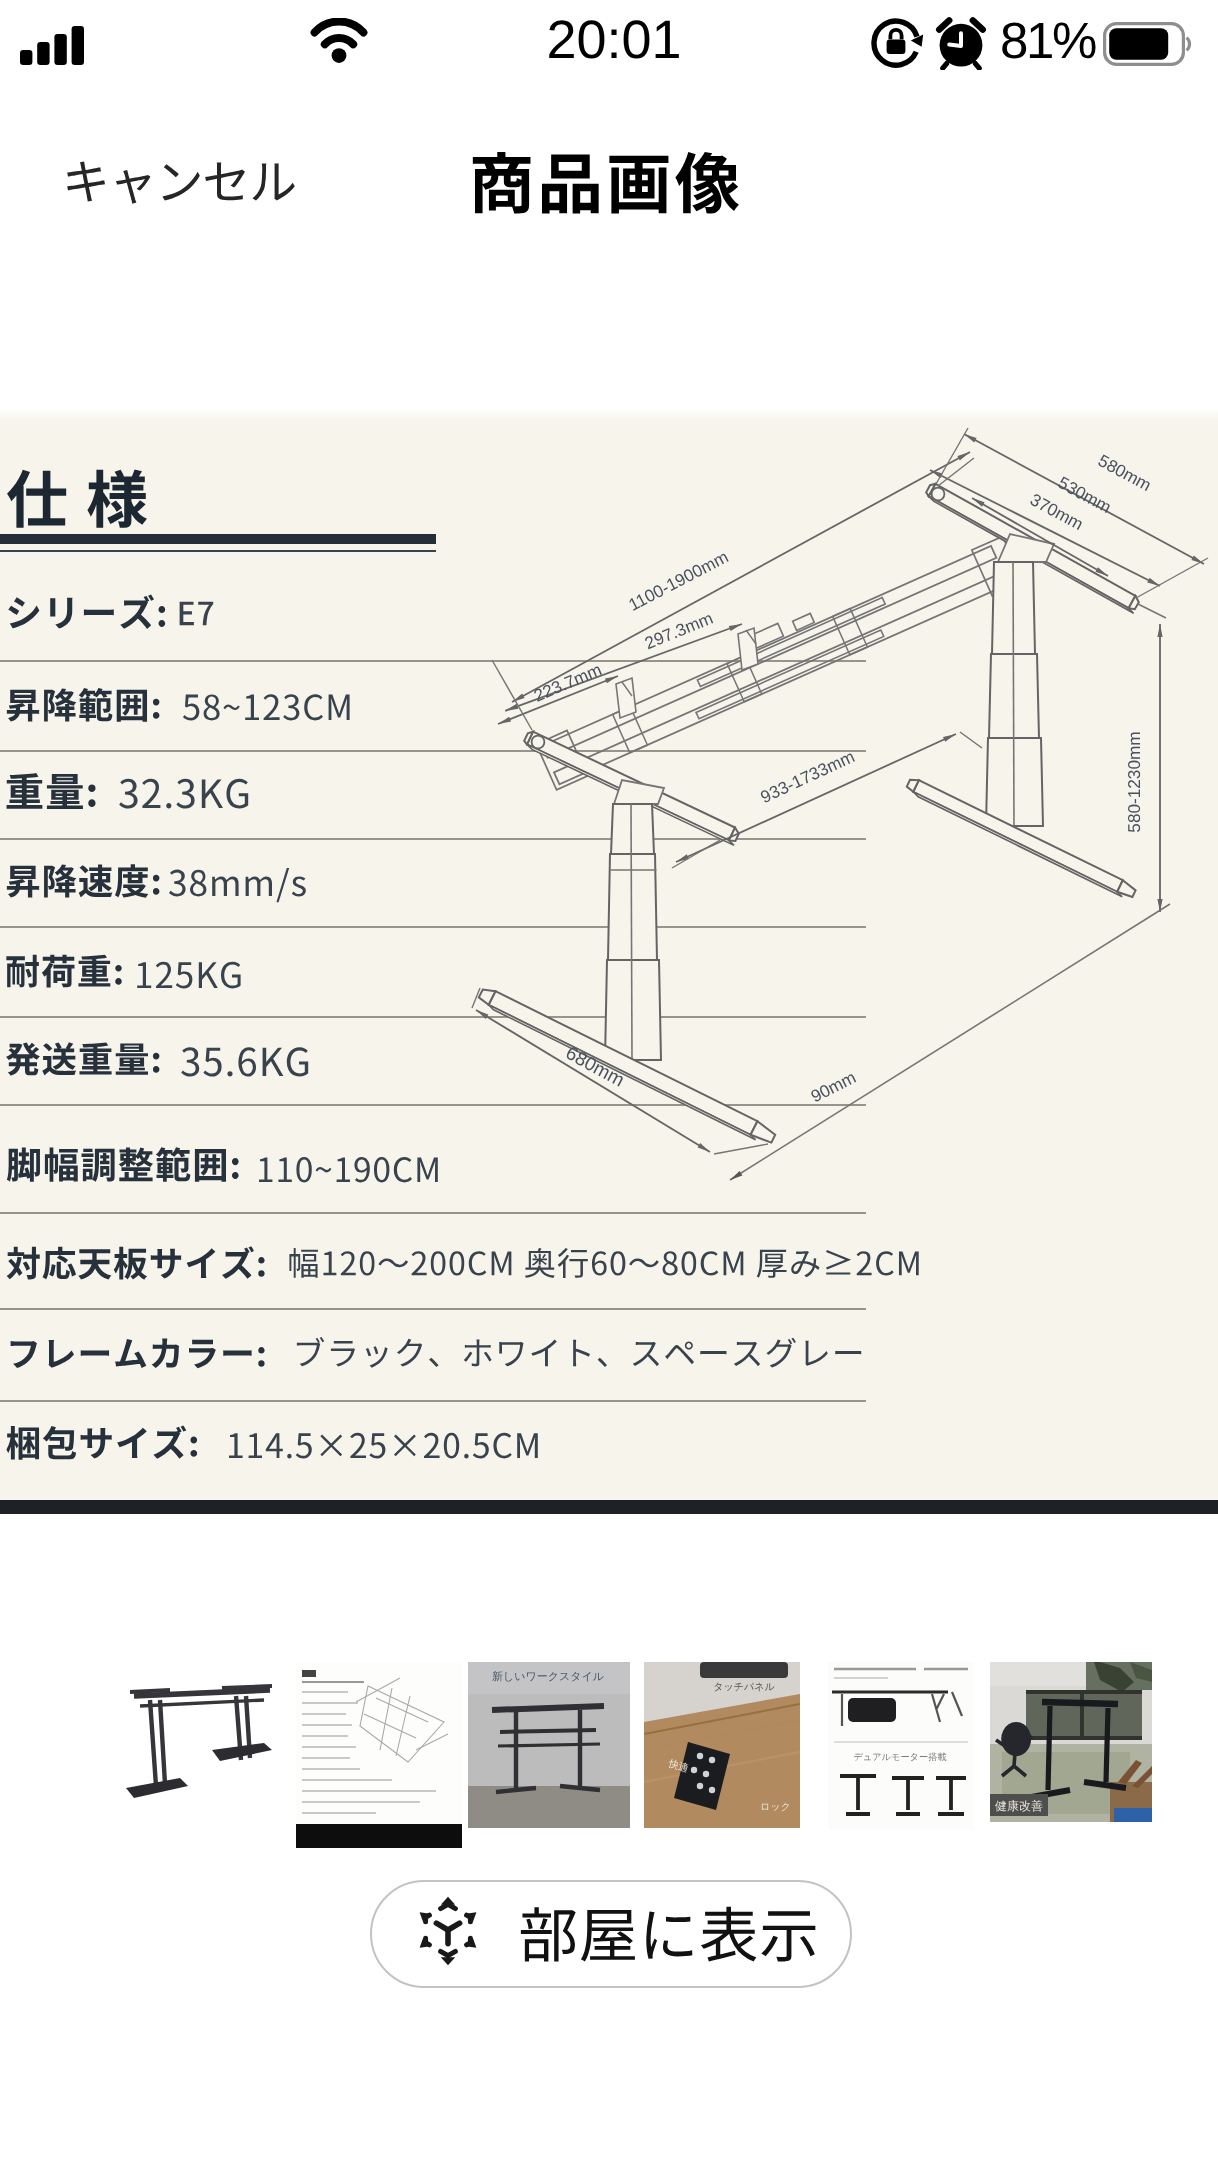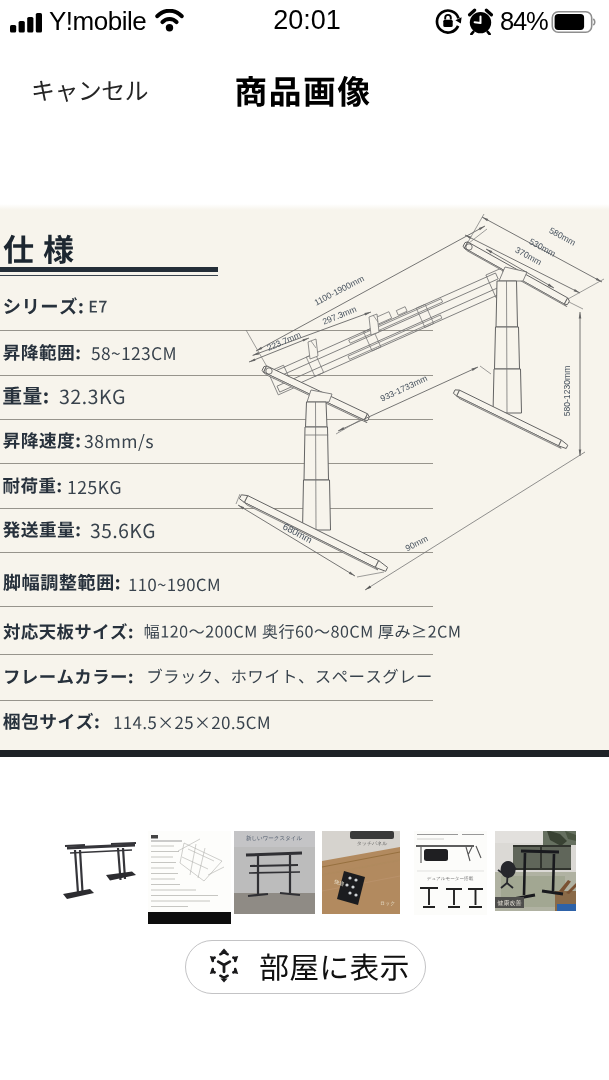--- a/index.html
+++ b/index.html
@@ -10,21 +10,20 @@
 
 <div class="abs" style="left:0;top:0;width:609px;height:44px;background:#fff;"></div>
 
 <svg class="abs" style="left:10px;top:13px" width="36" height="20" viewBox="0 0 36 20">
 <rect x="0" y="12" width="6.2" height="7.5" rx="1.6" fill="#000"></rect>
 <rect x="8.6" y="8" width="6.2" height="11.5" rx="1.6" fill="#000"></rect>
 <rect x="17.2" y="4" width="6.2" height="15.5" rx="1.6" fill="#000"></rect>
 <rect x="25.8" y="0" width="6.2" height="19.5" rx="1.6" fill="#000"></rect>
 </svg>
 
-<div class="abs" style="left:49px;top:6px;font-size:26px;color:#000;letter-spacing:-0.5px;">Y!mobile</div>
 
 <svg class="abs" style="left:149px;top:9px" width="41" height="23" viewBox="0 0 41 23">
 <circle cx="20.5" cy="18.8" r="3.7" fill="#000"></circle>
 <path d="M13.4 13.1 A9.6 9.6 0 0 1 27.6 13.1" fill="none" stroke="#000" stroke-width="4" stroke-linecap="round"></path>
 <path d="M8.3 7.2 A16.4 16.4 0 0 1 32.7 7.2" fill="none" stroke="#000" stroke-width="4" stroke-linecap="round"></path>
 </svg>
 
 <div class="abs" style="left:259px;top:5px;width:96px;text-align:center;font-size:27px;font-weight:normal;color:#000;">20:01</div>
 
 <svg class="abs" style="left:434px;top:8px" width="28" height="27" viewBox="0 0 28 27">
@@ -34,21 +33,21 @@
 <path d="M11.2 11.6 v-1.9 a2.8 2.8 0 0 1 5.6 0 v1.9" fill="none" stroke="#000" stroke-width="1.9"></path>
 </svg>
 
 <svg class="abs" style="left:467px;top:8px" width="27" height="27" viewBox="0 0 27 27">
 <circle cx="13.5" cy="14.6" r="10.7" fill="#000"></circle>
 <path d="M13.5 15 V8.6 M13.5 15 L7.6 14.2" stroke="#fff" stroke-width="2" fill="none" stroke-linecap="round"></path>
 <path d="M2.6 6.8 L7.6 2.2 M24.4 6.8 L19.4 2.2" stroke="#000" stroke-width="3.2" stroke-linecap="round"></path>
 <path d="M6.3 23.8 l-1.9 2.3 M20.7 23.8 l1.9 2.3" stroke="#000" stroke-width="2.6" stroke-linecap="round"></path>
 </svg>
 
-<div class="abs" style="left:500px;top:7px;font-size:25.5px;letter-spacing:-1.2px;color:#000;">84%</div>
+<div class="abs" style="left:500px;top:7px;font-size:25.5px;letter-spacing:-1.2px;color:#000;">81%</div>
 
 <svg class="abs" style="left:551px;top:11px" width="45" height="22" viewBox="0 0 44 22">
 <rect x="0.8" y="0.8" width="39.4" height="20.4" rx="6" fill="none" stroke="#8e8e8e" stroke-width="1.6"></rect>
 <rect x="3.1" y="3.1" width="29.5" height="15.8" rx="3.6" fill="#000"></rect>
 <path d="M41.8 7.8 a4.2 4.2 0 0 1 0 6.4" fill="none" stroke="#8e8e8e" stroke-width="1.6"></path>
 </svg>
 
 <svg style="position:absolute;left:31px;top:75.0px;overflow:visible" width="119" height="31" viewBox="0 -24.50 119 30.62">
       <path d="M9.4 -17Q9.3 -17.4 9.2 -17.8Q9.1 -18.2 9 -18.6L11.1 -19Q11.1 -18.6 11.2 -18.2Q11.3 -17.7 11.3 -17.3Q11.4 -17.1 11.5 -16.2Q11.7 -15.3 12 -14Q12.2 -12.7 12.5 -11.1Q12.8 -9.6 13.1 -8.1Q13.4 -6.5 13.7 -5.1Q14 -3.8 14.2 -2.8Q14.4 -1.8 14.5 -1.5Q14.6 -1 14.7 -0.4Q14.9 0.2 15 0.7L12.9 1.1Q12.8 0.5 12.7 -0.1Q12.6 -0.6 12.5 -1.2Q12.4 -1.5 12.3 -2.4Q12.1 -3.4 11.8 -4.7Q11.6 -6.1 11.3 -7.6Q10.9 -9.2 10.6 -10.7Q10.4 -12.2 10.1 -13.6Q9.8 -14.9 9.6 -15.8Q9.5 -16.7 9.4 -17ZM2.6 -13.5Q3.1 -13.5 3.6 -13.6Q4.1 -13.6 4.6 -13.7Q5.2 -13.7 6.2 -13.9Q7.1 -14 8.4 -14.2Q9.6 -14.4 11 -14.6Q12.3 -14.8 13.5 -15Q14.8 -15.2 15.8 -15.4Q16.8 -15.6 17.4 -15.7Q17.9 -15.8 18.3 -15.9Q18.8 -16 19.1 -16.1L19.5 -14Q19.2 -14 18.7 -13.9Q18.2 -13.9 17.7 -13.8Q17.1 -13.7 16.1 -13.5Q15.1 -13.4 13.8 -13.2Q12.6 -13 11.2 -12.8Q9.9 -12.6 8.7 -12.4Q7.4 -12.2 6.5 -12Q5.5 -11.8 5 -11.8Q4.5 -11.7 4 -11.6Q3.6 -11.5 3 -11.4ZM2.6 -6.6Q3 -6.6 3.6 -6.7Q4.2 -6.7 4.7 -6.8Q5.3 -6.9 6.4 -7Q7.5 -7.2 8.9 -7.4Q10.3 -7.7 11.7 -7.9Q13.2 -8.1 14.6 -8.4Q16 -8.6 17.2 -8.8Q18.3 -9 19 -9.1Q19.7 -9.3 20.2 -9.4Q20.8 -9.5 21.1 -9.6L21.5 -7.6Q21.2 -7.6 20.6 -7.5Q20.1 -7.4 19.4 -7.3Q18.6 -7.1 17.4 -7Q16.2 -6.8 14.8 -6.5Q13.4 -6.3 12 -6.1Q10.5 -5.8 9.2 -5.6Q7.9 -5.4 6.8 -5.2Q5.7 -5 5.1 -4.9Q4.4 -4.8 3.9 -4.7Q3.4 -4.6 3 -4.5Z M32.6 -14.7Q32.7 -14.4 32.8 -14Q32.9 -13.6 33 -13.1Q33.1 -12.6 33.4 -11.6Q33.7 -10.6 34.1 -9.2Q34.4 -7.9 34.8 -6.4Q35.2 -5 35.6 -3.7Q36 -2.4 36.2 -1.4Q36.5 -0.4 36.6 -0Q36.7 0.2 36.8 0.5Q36.9 0.8 37 1.1Q37.1 1.4 37.2 1.6L35.1 2.2Q35.1 1.8 35 1.3Q34.9 0.9 34.8 0.4Q34.6 -0 34.4 -1Q34.1 -2 33.7 -3.4Q33.4 -4.7 33 -6.1Q32.6 -7.6 32.2 -8.9Q31.8 -10.3 31.6 -11.3Q31.3 -12.3 31.2 -12.7Q31 -13.2 30.9 -13.5Q30.7 -13.9 30.6 -14.2ZM44.2 -11.4Q43.8 -10.6 43.2 -9.7Q42.6 -8.7 41.8 -7.7Q41.1 -6.7 40.4 -5.9Q39.6 -5 39 -4.4L37.3 -5.2Q38.1 -5.9 38.9 -6.8Q39.7 -7.6 40.4 -8.5Q41.1 -9.5 41.5 -10.2Q41.2 -10.1 40.5 -10Q39.7 -9.8 38.5 -9.6Q37.4 -9.4 36.1 -9.1Q34.7 -8.8 33.4 -8.6Q32 -8.3 30.8 -8Q29.6 -7.8 28.7 -7.6Q27.9 -7.4 27.5 -7.4L27 -9.2Q27.5 -9.2 28 -9.3Q28.5 -9.4 29 -9.5Q29.3 -9.5 30 -9.6Q30.8 -9.8 31.9 -10Q32.9 -10.2 34.2 -10.4Q35.4 -10.6 36.7 -10.9Q38 -11.1 39.1 -11.3Q40.2 -11.6 41 -11.7Q41.7 -11.9 42 -11.9Q42.3 -12 42.5 -12.1Q42.8 -12.2 42.9 -12.2Z M52.2 -17.6Q52.9 -17.1 53.7 -16.5Q54.6 -15.9 55.4 -15.2Q56.3 -14.5 57.1 -13.8Q57.9 -13.1 58.4 -12.6L56.9 -11.1Q56.4 -11.6 55.7 -12.2Q54.9 -12.9 54.1 -13.6Q53.2 -14.4 52.4 -15Q51.6 -15.7 50.9 -16.1ZM50.2 -1.5Q52.3 -1.8 54 -2.4Q55.8 -2.9 57.2 -3.6Q58.6 -4.3 59.8 -5Q61.6 -6.2 63.2 -7.7Q64.7 -9.2 65.9 -10.8Q67.1 -12.4 67.8 -13.8L68.9 -11.8Q68.1 -10.3 66.9 -8.8Q65.7 -7.2 64.2 -5.8Q62.7 -4.4 60.9 -3.3Q59.7 -2.5 58.3 -1.8Q56.8 -1.1 55.1 -0.5Q53.5 0.1 51.4 0.5Z M77.5 -3.1Q77.5 -3.6 77.5 -4.6Q77.5 -5.7 77.5 -6.9Q77.5 -8.2 77.5 -9.6Q77.5 -10.9 77.5 -12.3Q77.5 -13.6 77.5 -14.6Q77.5 -15.7 77.5 -16.3Q77.5 -16.7 77.5 -17.1Q77.5 -17.4 77.5 -17.8Q77.4 -18.2 77.4 -18.5H79.6Q79.6 -18 79.5 -17.4Q79.5 -16.9 79.5 -16.3Q79.5 -15.7 79.5 -14.7Q79.5 -13.7 79.5 -12.4Q79.5 -11.2 79.5 -9.9Q79.5 -8.6 79.5 -7.4Q79.5 -6.2 79.5 -5.2Q79.5 -4.2 79.5 -3.6Q79.5 -2.8 79.8 -2.3Q80 -1.8 80.8 -1.6Q81.5 -1.4 83 -1.4Q84.4 -1.4 85.6 -1.5Q86.9 -1.6 88.1 -1.7Q89.2 -1.9 90.4 -2.1L90.4 -0.1Q89.3 0.1 88.1 0.2Q86.9 0.3 85.6 0.4Q84.3 0.4 82.8 0.4Q81.2 0.4 80.1 0.2Q79.1 0 78.5 -0.4Q77.9 -0.9 77.7 -1.5Q77.5 -2.2 77.5 -3.1ZM91.5 -13.8Q91.3 -13.6 91.2 -13.3Q91 -13.1 90.9 -12.8Q90.5 -12.1 89.9 -11.2Q89.4 -10.3 88.7 -9.3Q88.1 -8.4 87.4 -7.5Q86.7 -6.6 86 -5.9L84.3 -6.9Q85.2 -7.7 86 -8.7Q86.9 -9.8 87.5 -10.8Q88.2 -11.9 88.6 -12.6Q88.4 -12.5 87.6 -12.4Q86.7 -12.2 85.5 -11.9Q84.2 -11.7 82.6 -11.4Q81.1 -11.1 79.5 -10.7Q77.9 -10.4 76.4 -10.1Q74.9 -9.8 73.8 -9.6Q72.6 -9.3 72 -9.2L71.6 -11.2Q72.3 -11.3 73.4 -11.5Q74.6 -11.7 76 -11.9Q77.5 -12.2 79.1 -12.5Q80.7 -12.8 82.2 -13.1Q83.8 -13.4 85.1 -13.7Q86.5 -14 87.4 -14.2Q88.4 -14.4 88.8 -14.5Q89.2 -14.6 89.5 -14.7Q89.8 -14.8 90 -14.9Z M106.2 -0.5Q106.2 -0.8 106.3 -1.1Q106.3 -1.5 106.3 -1.9Q106.3 -2.1 106.3 -2.9Q106.3 -3.7 106.3 -4.9Q106.3 -6.1 106.3 -7.5Q106.3 -8.9 106.3 -10.3Q106.3 -11.7 106.3 -12.9Q106.3 -14.1 106.3 -15Q106.3 -15.9 106.3 -16.2Q106.3 -16.9 106.3 -17.4Q106.2 -17.9 106.2 -18H108.4Q108.4 -17.9 108.3 -17.4Q108.3 -16.9 108.3 -16.2Q108.3 -15.9 108.3 -15Q108.3 -14.2 108.3 -13Q108.3 -11.7 108.3 -10.4Q108.3 -9 108.3 -7.7Q108.3 -6.3 108.3 -5.2Q108.3 -4 108.3 -3.3Q108.3 -2.5 108.3 -2.4Q109.4 -2.9 110.7 -3.8Q112 -4.6 113.2 -5.8Q114.4 -6.9 115.3 -8.3L116.4 -6.6Q115.4 -5.2 114 -4Q112.6 -2.7 111.2 -1.7Q109.7 -0.7 108.3 0Q108 0.2 107.8 0.3Q107.6 0.4 107.4 0.5ZM95.2 -0.6Q96.7 -1.7 97.8 -3.2Q98.8 -4.8 99.4 -6.5Q99.6 -7.3 99.8 -8.6Q99.9 -9.8 100 -11.2Q100 -12.5 100.1 -13.9Q100.1 -15.2 100.1 -16.2Q100.1 -16.7 100 -17.1Q100 -17.5 99.9 -17.9H102.1Q102.1 -17.8 102.1 -17.5Q102 -17.2 102 -16.9Q102 -16.5 102 -16.2Q102 -15.2 102 -13.8Q101.9 -12.5 101.9 -11Q101.8 -9.5 101.6 -8.2Q101.5 -6.9 101.3 -6Q100.7 -4.1 99.6 -2.4Q98.5 -0.7 97 0.6Z" fill="#262626"></path>
     </svg>

